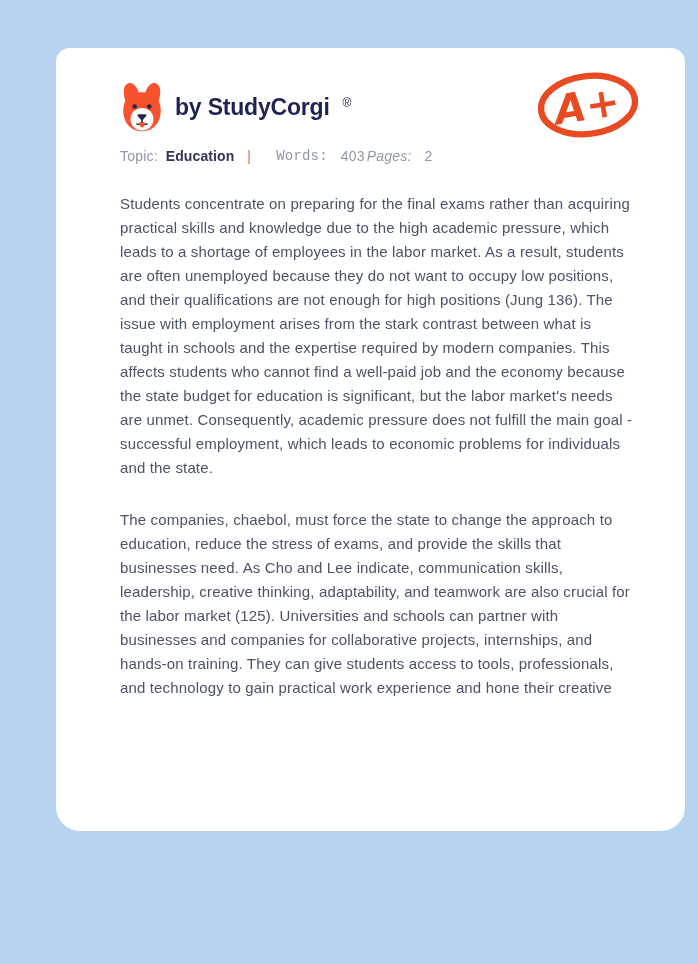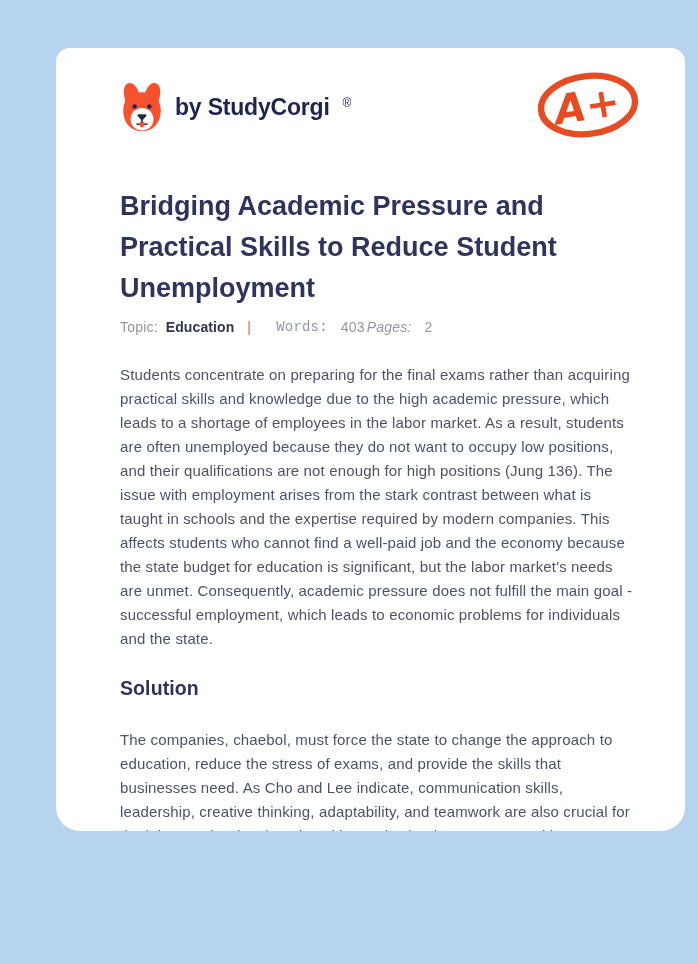--- a/index.html
+++ b/index.html
@@ -112,34 +112,32 @@
       <sup class="reg">®</sup>
     </div>
     <div class="grade-badge">
       <svg width="106" height="70" viewBox="0 0 110 72" aria-hidden="true">
         <ellipse cx="55" cy="36" rx="49" ry="30" fill="none" stroke="#E84B22" stroke-width="6.5" stroke-linecap="round" transform="rotate(-7 55 36)"></ellipse>
         <text x="54" y="51" text-anchor="middle" font-family="DejaVu Sans, sans-serif" font-size="42" font-weight="bold" font-style="italic" fill="#E84B22" transform="rotate(-9 55 36)">A+</text>
       </svg>
     </div>
   </header>
 
-  <h1>Bridging Academic Pressure and Practical Skills to Reduce Student Unemployment</h1>
 
   <div class="meta">
     <span class="m-gray">Topic:</span>
     <a class="m-dark" href="#">Education</a>
     <span class="m-sep">|</span>
     <span class="m-gray m-pair">Words:</span>
     <span class="m-gray m-val">403</span>
     <span class="m-gray m-gap">Pages:</span>
     <span class="m-gray m-val">2</span>
   </div>
 
   <section>
     <p class="body-text">Students concentrate on preparing for the final exams rather than acquiring practical skills and knowledge due to the high academic pressure, which leads to a shortage of employees in the labor market. As a result, students are often unemployed because they do not want to occupy low positions, and their qualifications are not enough for high positions (Jung 136). The issue with employment arises from the stark contrast between what is taught in schools and the expertise required by modern companies. This affects students who cannot find a well-paid job and the economy because the state budget for education is significant, but the labor market's needs are unmet. Consequently, academic pressure does not fulfill the main goal - successful employment, which leads to economic problems for individuals and the state.</p>
   </section>
 
   <section>
-    <h2 class="second">Solution</h2>
     <p class="body-text">The companies, chaebol, must force the state to change the approach to education, reduce the stress of exams, and provide the skills that businesses need. As Cho and Lee indicate, communication skills, leadership, creative thinking, adaptability, and teamwork are also crucial for the labor market (125). Universities and schools can partner with businesses and companies for collaborative projects, internships, and hands-on training. They can give students access to tools, professionals, and technology to gain practical work experience and hone their creative</p>
   </section>
 
 </div>
 
 </body></html>

